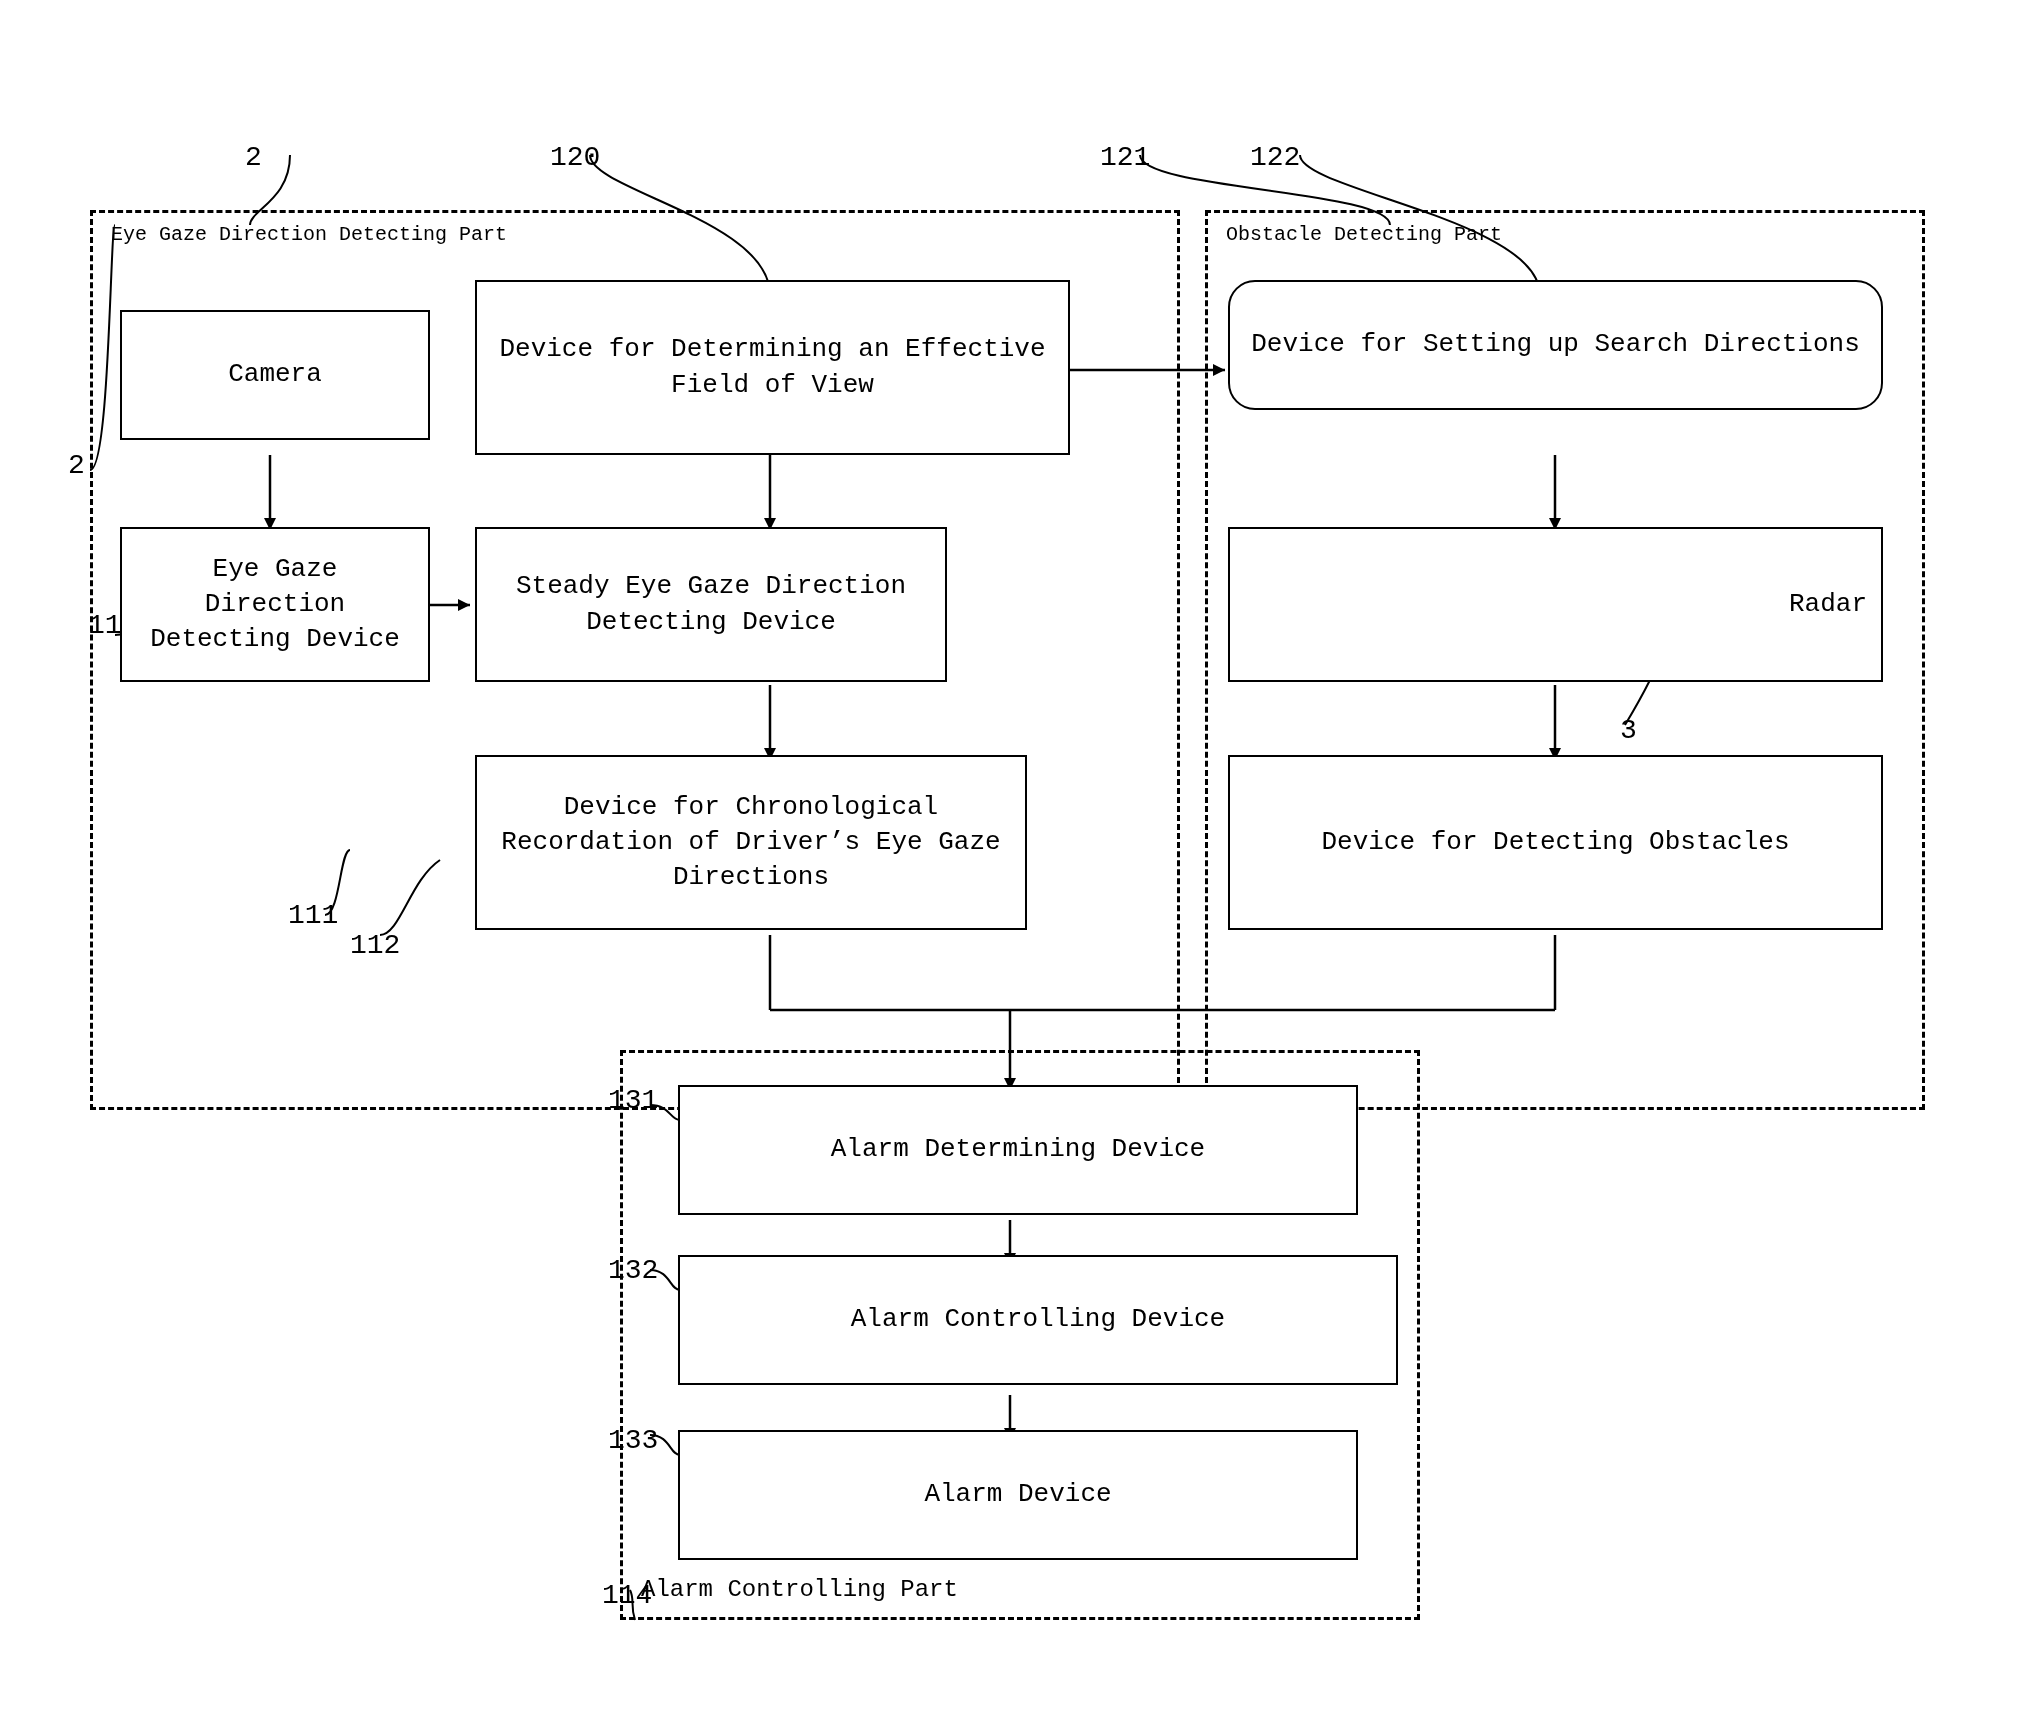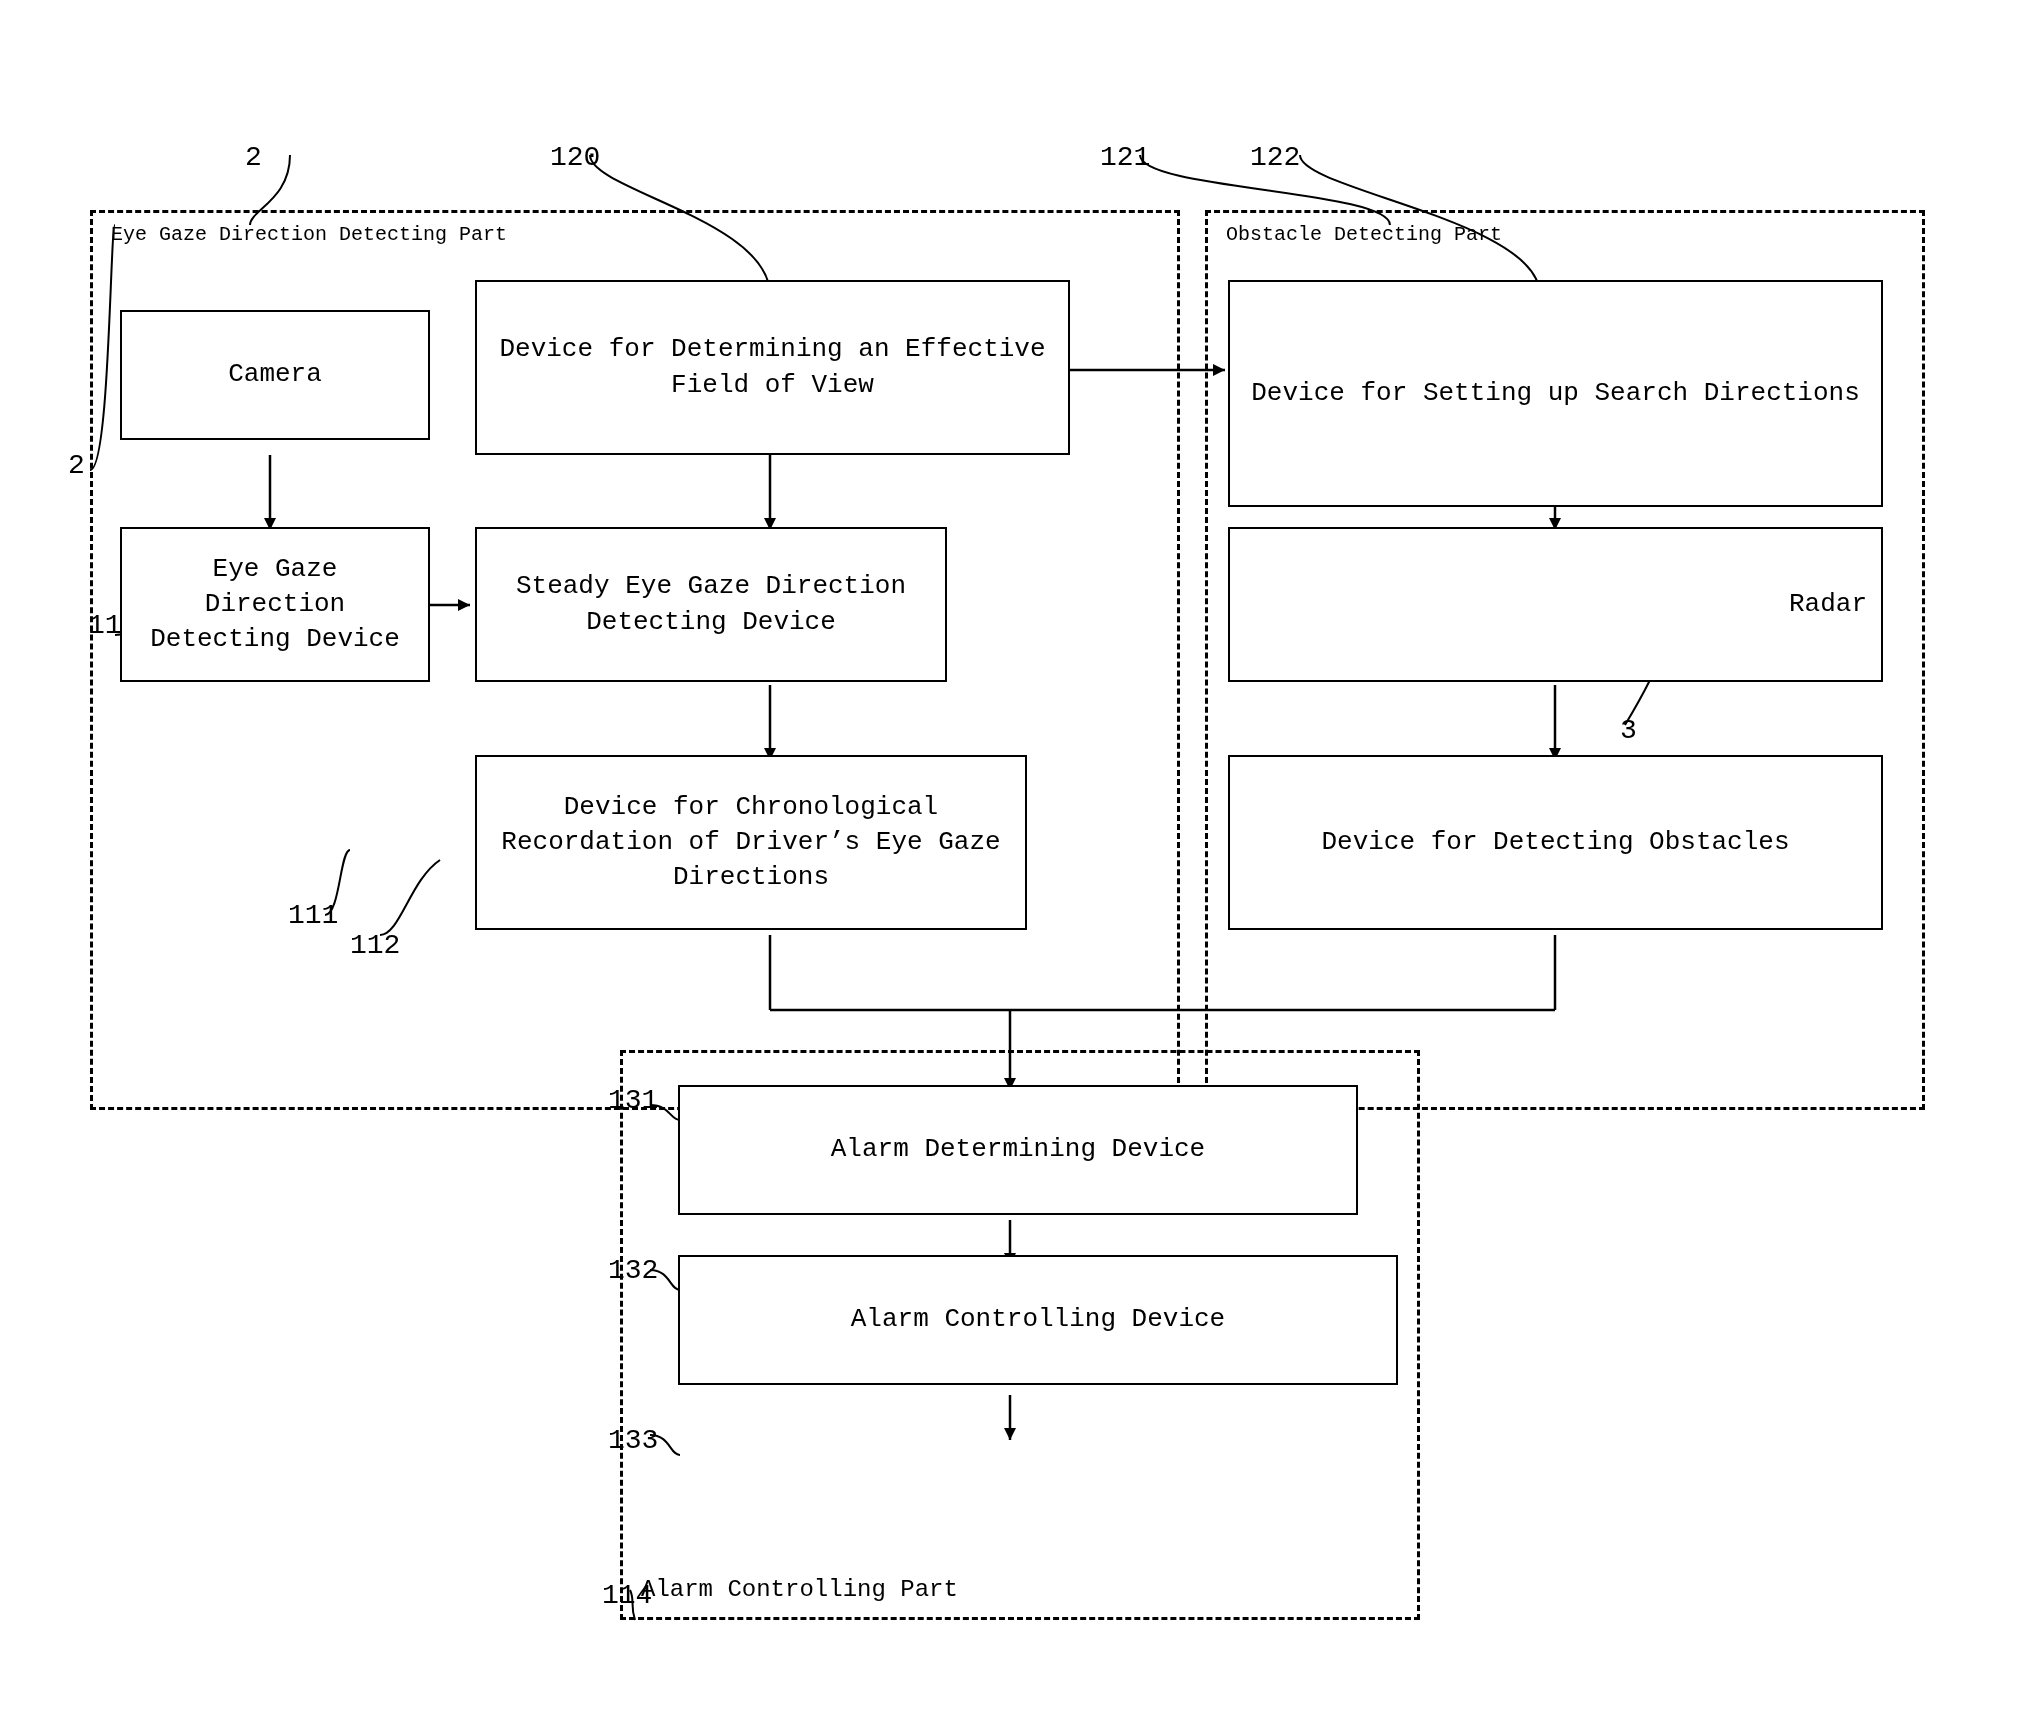--- a/index.html
+++ b/index.html
@@ -186,21 +186,21 @@
 
   <div class="solid-box" style="top:200px; left:415px; width:595px; height:175px;">
     <span class="box-label">Device for Determining
 an Effective Field of View</span>
   </div>
 
   <div class="solid-box" style="top:230px; left:60px; width:310px; height:130px;">
     <span class="box-label">Camera</span>
   </div>
 
-  <div class="solid-box" style="top:200px; left:1168px; width:655px; height:227px;">
+  <div class="solid-box" style="top:200px; left:1168px; width:655px; height:130px;border-radius:27px;">
     <span class="box-label">Device for Setting up
 Search Directions</span>
   </div>
 
   <div class="solid-box" style="top:447px; left:60px; width:310px; height:155px;">
     <span class="box-label">Eye Gaze Direction
 Detecting Device</span>
   </div>
 
   <div class="solid-box" style="top:447px; left:415px; width:472px; height:155px;">
@@ -223,14 +223,17 @@
   </div>
 
   <div class="solid-box" style="top:1005px; left:618px; width:680px; height:130px;">
     <span class="box-label">Alarm Determining Device</span>
   </div>
 
   <div class="solid-box" style="top:1175px; left:618px; width:720px; height:130px;">
     <span class="box-label">Alarm Controlling Device</span>
   </div>
 
+  <div class="solid-box" style="top:1350px; left:618px; width:680px; height:130px;">
+    <span class="box-label">Alarm Device</span>
+  </div>
 
 </div>
 
 </body></html>

